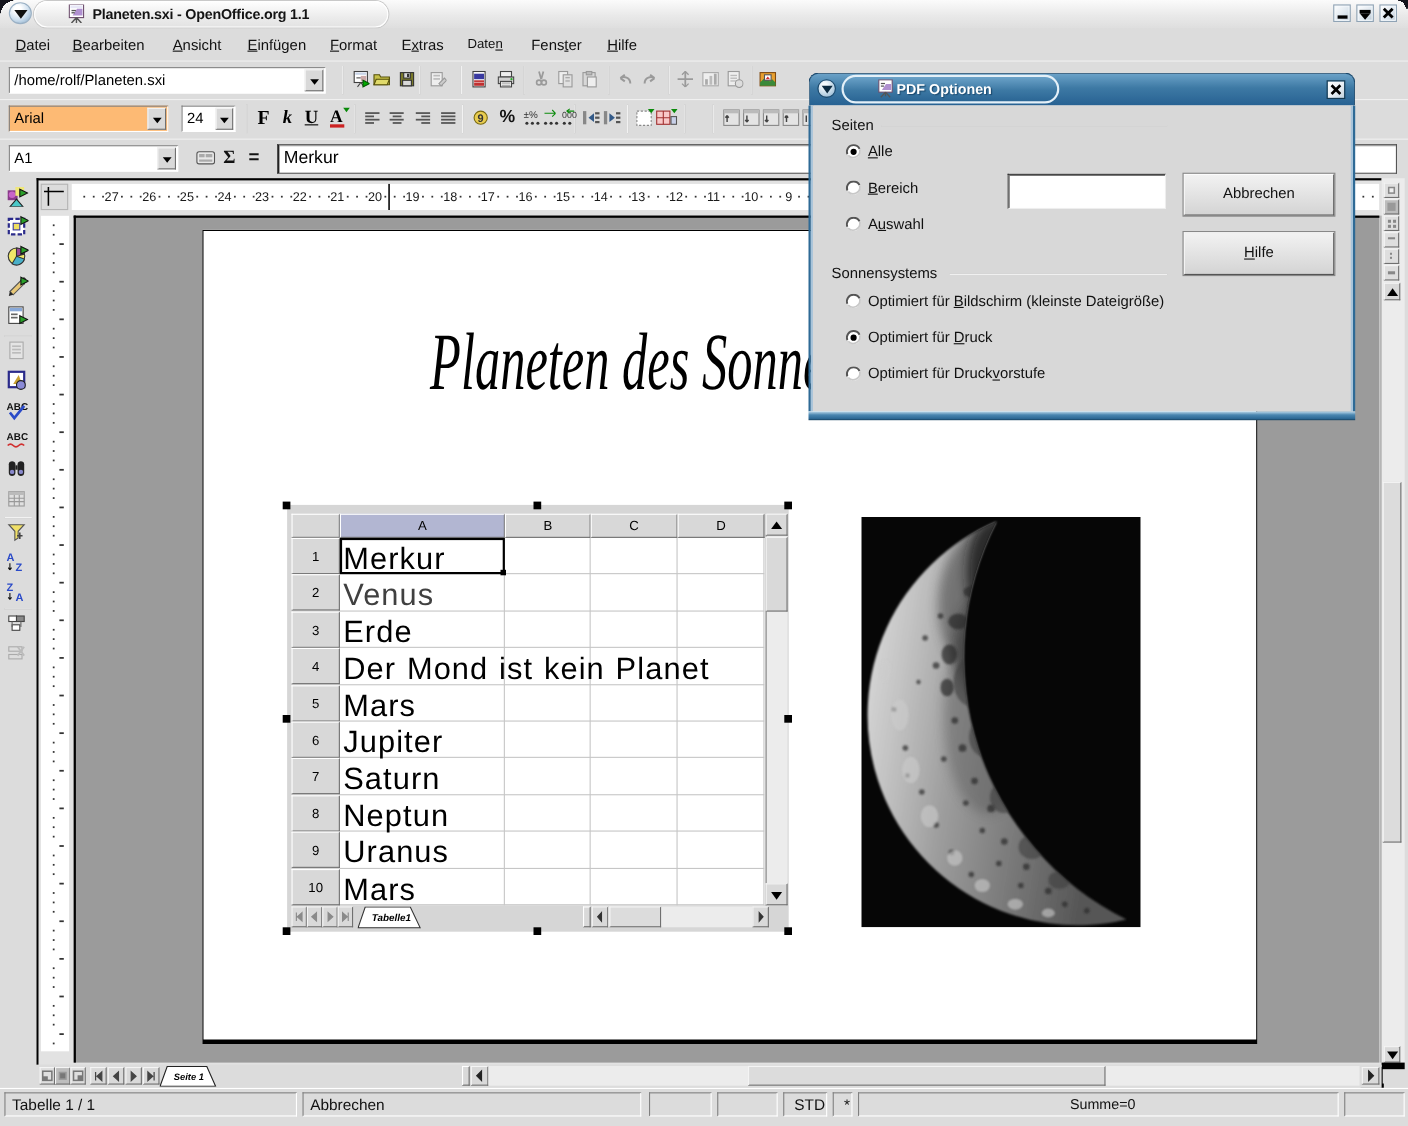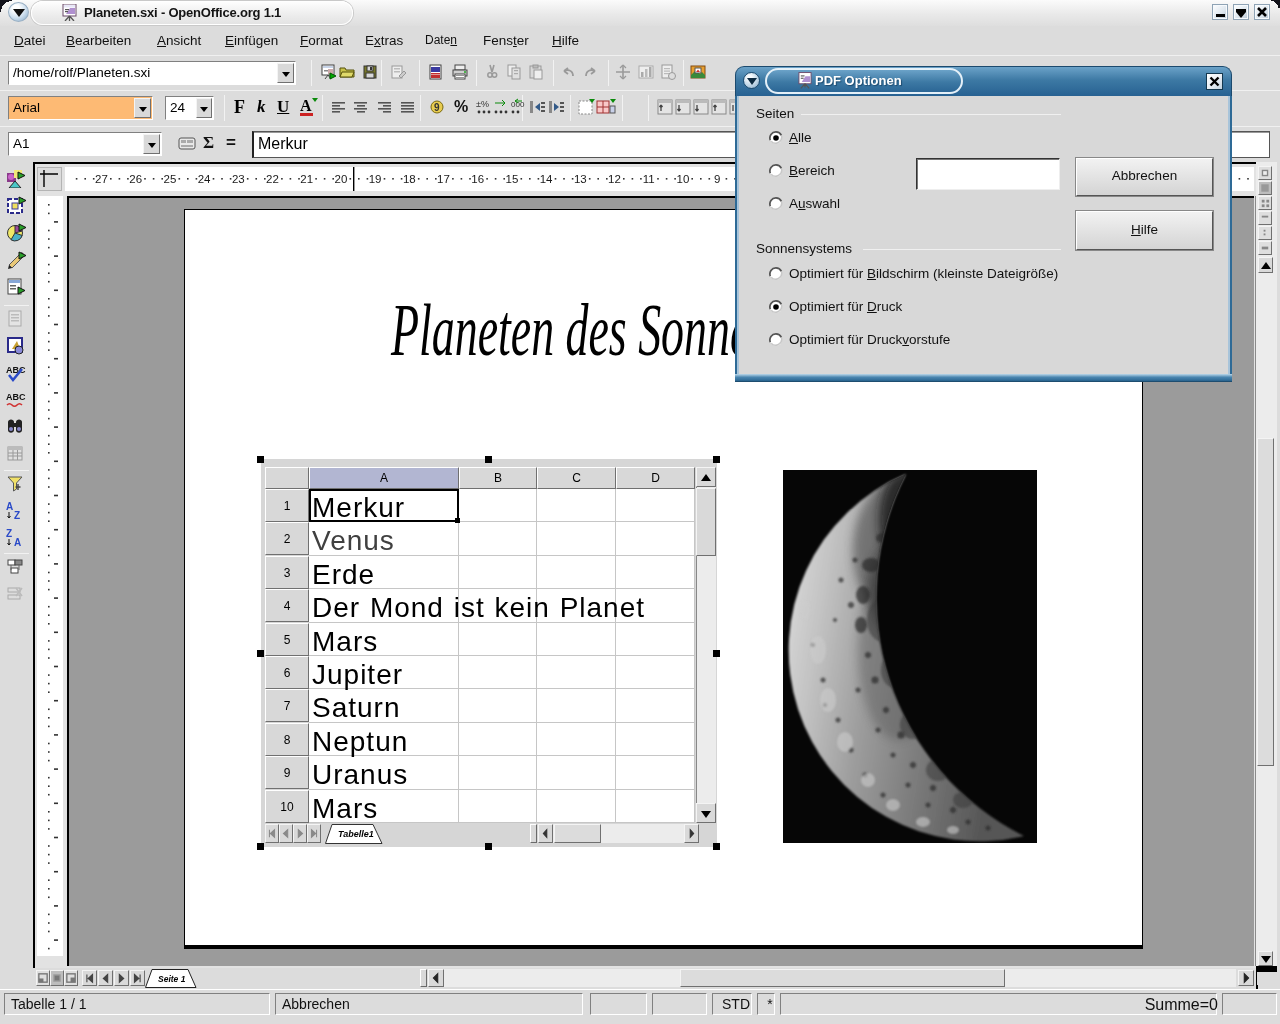--- a/index.html
+++ b/index.html
@@ -779,21 +779,21 @@
   </div>
 <div class="abs sunken" style="left:590px;top:993px;width:57px;height:22px;background:#dcdcdc"></div>
 <div class="abs sunken" style="left:652px;top:993px;width:55px;height:22px;background:#dcdcdc"></div>
 <div class="abs sunken" style="left:712px;top:993px;width:40px;height:22px;background:#dcdcdc">
     <div class="abs" style="left:0;top:2px;width:40px;font-size:14px;color:#111;text-align:center;padding-left:6px">STD</div>
   </div>
 <div class="abs sunken" style="left:757px;top:993px;width:18px;height:22px;background:#dcdcdc">
     <div class="abs" style="left:0;top:2px;width:18px;font-size:14px;color:#111;text-align:center;padding-left:6px">*</div>
   </div>
 <div class="abs sunken" style="left:780px;top:993px;width:437px;height:22px;background:#dcdcdc">
-    <div class="abs" style="left:0;top:2px;width:437px;font-size:16px;color:#111;text-align:right;padding-left:6px">Summe=0</div>
+    <div class="abs" style="left:0;top:2px;width:437px;font-size:13px;color:#111;text-align:center;padding-left:6px">Summe=0</div>
   </div>
 <div class="abs sunken" style="left:1222px;top:993px;width:55px;height:22px;background:#dcdcdc"></div>
 
 <div class="abs" style="left:735px;top:66px;width:497px;height:284px">
  <div class="abs" style="left:0;top:0;width:497px;height:30px;border-radius:9px 9px 0 0;background:linear-gradient(#6ba2c8,#3d79a4 45%,#276192);border:1px solid #1c4a6e;border-bottom:none"></div>
  <div class="abs" style="left:2px;top:30px;width:493px;height:278px;background:#d8d8d8;border-left:2px solid #a8c4da;border-right:2px solid #a8c4da"></div>
  <div class="abs" style="left:0;top:30px;width:2px;height:278px;background:#2e6a96"></div>
  <div class="abs" style="left:495px;top:30px;width:2px;height:278px;background:#2e6a96"></div>
  <div class="abs" style="left:0;top:308px;width:497px;height:8px;background:linear-gradient(#bcd8ea,#4a86b0 40%,#2e6a96 80%,#16405e)"></div>
 

